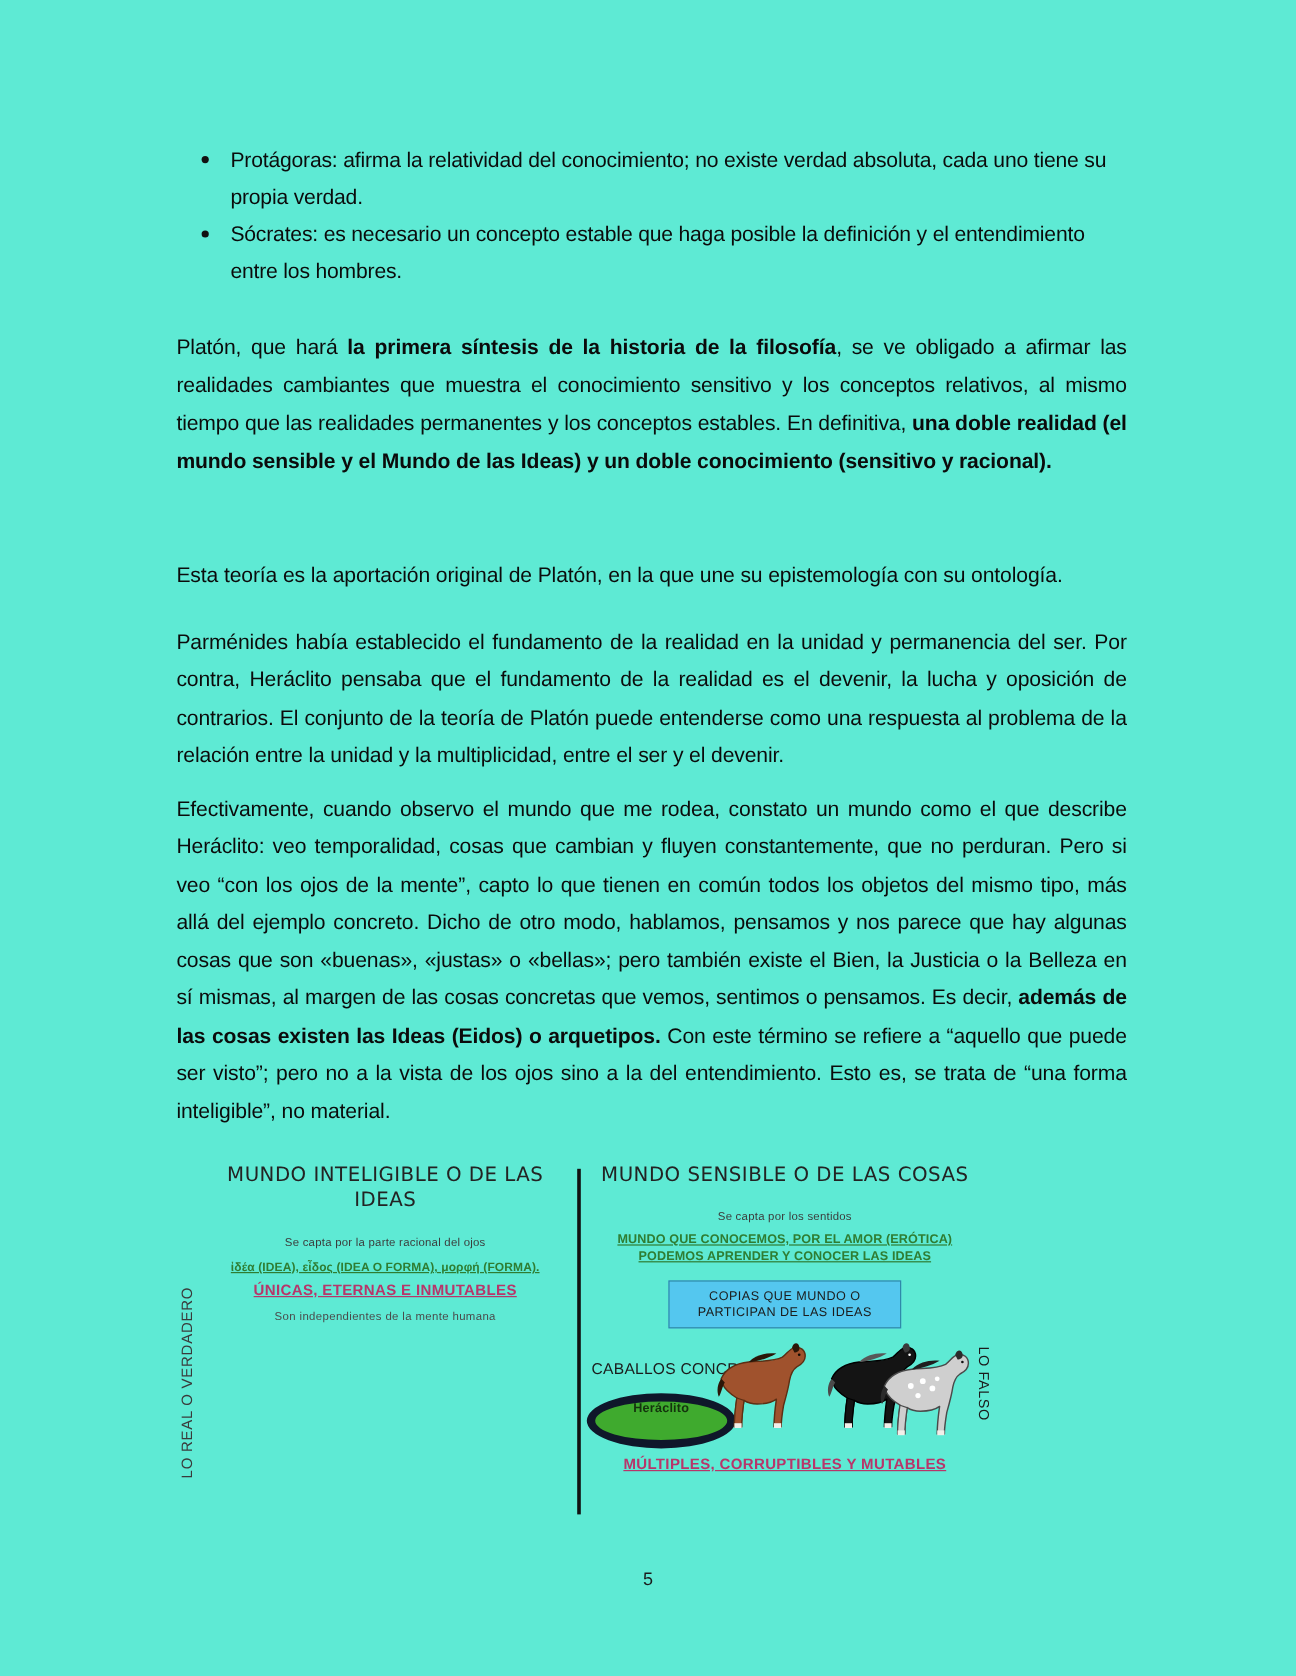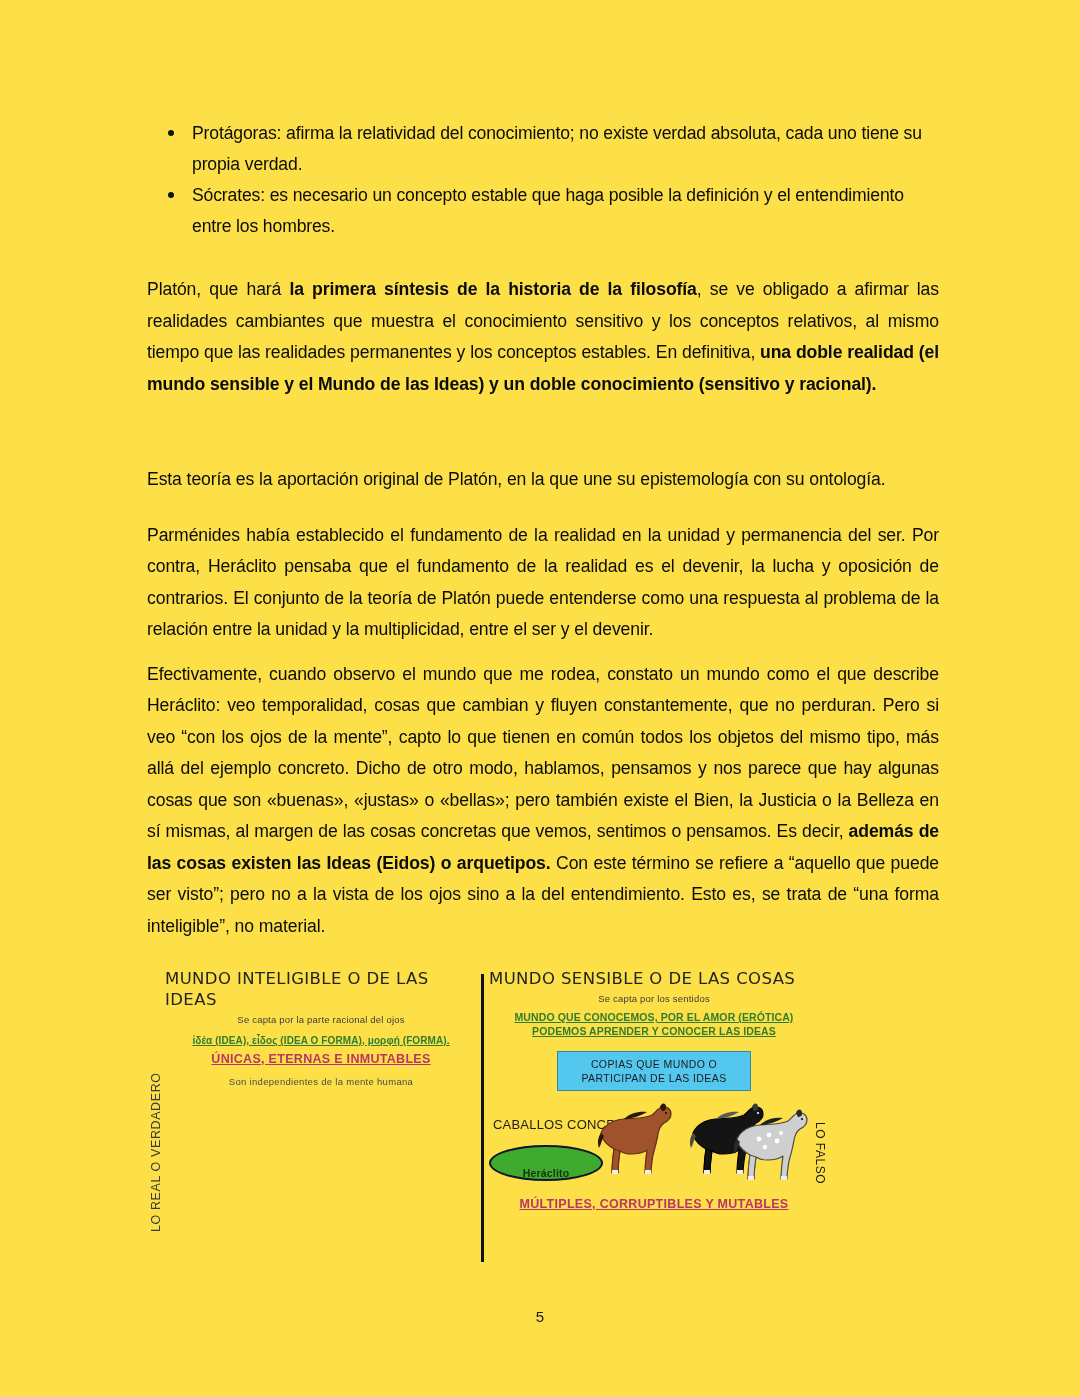--- a/index.html
+++ b/index.html
@@ -12,21 +12,21 @@
     height: 1397px;
     font-family: "Liberation Sans", sans-serif;
     color: #0b0b0b;
     position: relative;
     overflow: hidden;
   }
 
   .page {
     position: absolute;
     inset: 0;
-    background: #fde047;
+    background: #5eead4;
   }
 
   .content {
     position: absolute;
     left: 147px;
     top: 118px;
     width: 792px;
   }
 
   
@@ -116,33 +116,33 @@
   }
 
   .col {
     position: absolute;
     top: 0;
   }
   .col-left  { left: 32px;  width: 312px; }
   .col-right { left: 356px; width: 330px; }
 
   .dg-title {
-    text-align: left;
+    text-align: center;
     font-size: 16.5px;
     font-family: "DejaVu Sans", sans-serif;
     color: #232323;
     letter-spacing: 0.4px;
     line-height: 21px;
     margin-top: 8px;
   }
   .dg-sub {
     text-align: center;
     font-size: 9.5px;
     color: #3b3b3b;
-    margin-top: 4px;
+    margin-top: 20px;
     letter-spacing: 0.2px;
   }
   .dg-green {
     text-align: center;
     color: #2f7d32;
     font-weight: 700;
     font-size: 10.5px;
     letter-spacing: 0.1px;
     line-height: 13.5px;
     text-decoration: underline;
@@ -177,27 +177,27 @@
     position: absolute;
     font-size: 13px;
     line-height: 16px;
     color: #1b1b1b;
     letter-spacing: 0.2px;
   }
 
   .oval {
     position: absolute;
     background: #3faa2e;
-    border: 2px solid #0f172a;
+    border: 7px solid #0f172a;
     border-radius: 50%;
     color: #14330d;
     font-weight: 700;
     font-size: 10.5px;
     display: flex;
-    align-items: flex-end;
+    align-items: flex-start;
     justify-content: center;
     letter-spacing: 0.2px;
   }
 
   .red-band {
     text-align: center;
     color: #b8356a;
     font-weight: 700;
     font-size: 12.5px;
     line-height: 15px;

